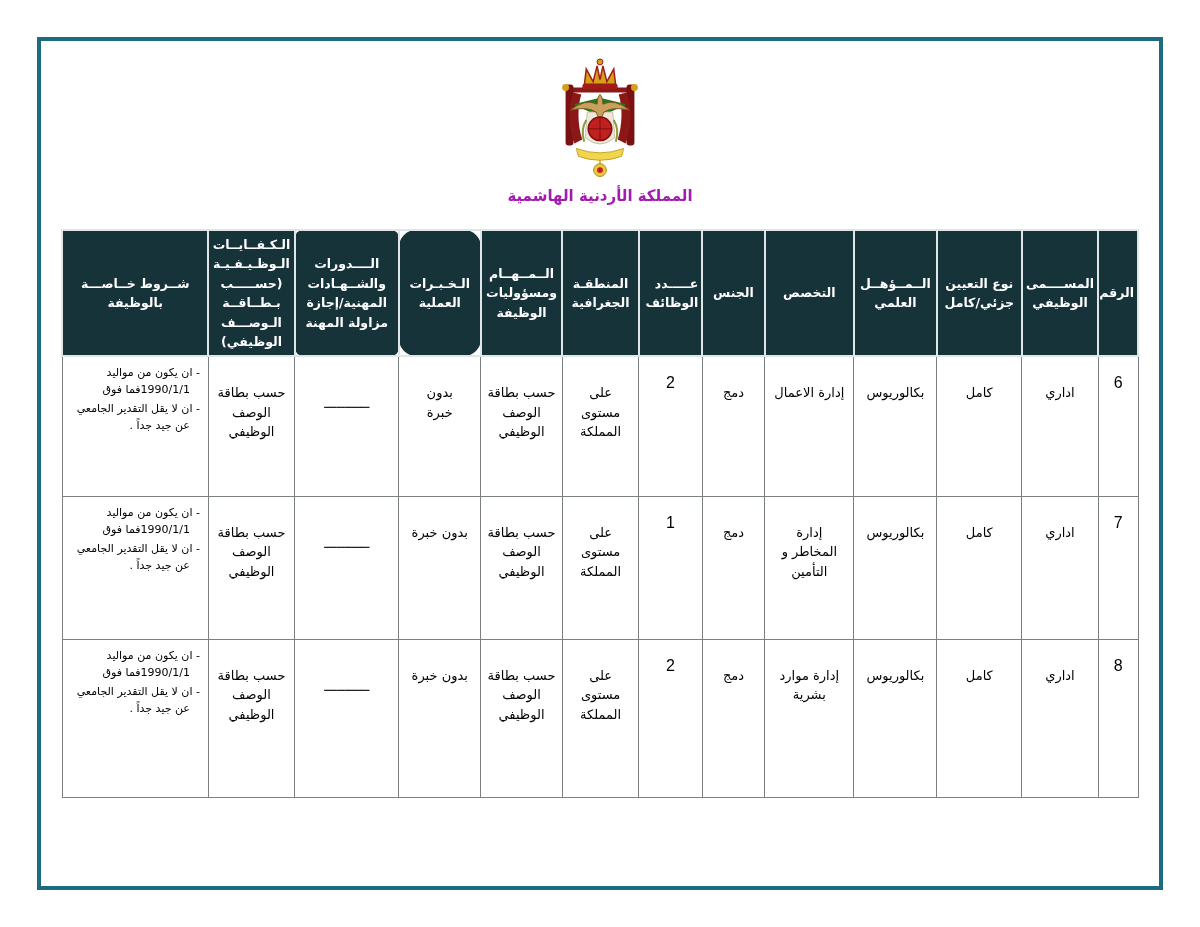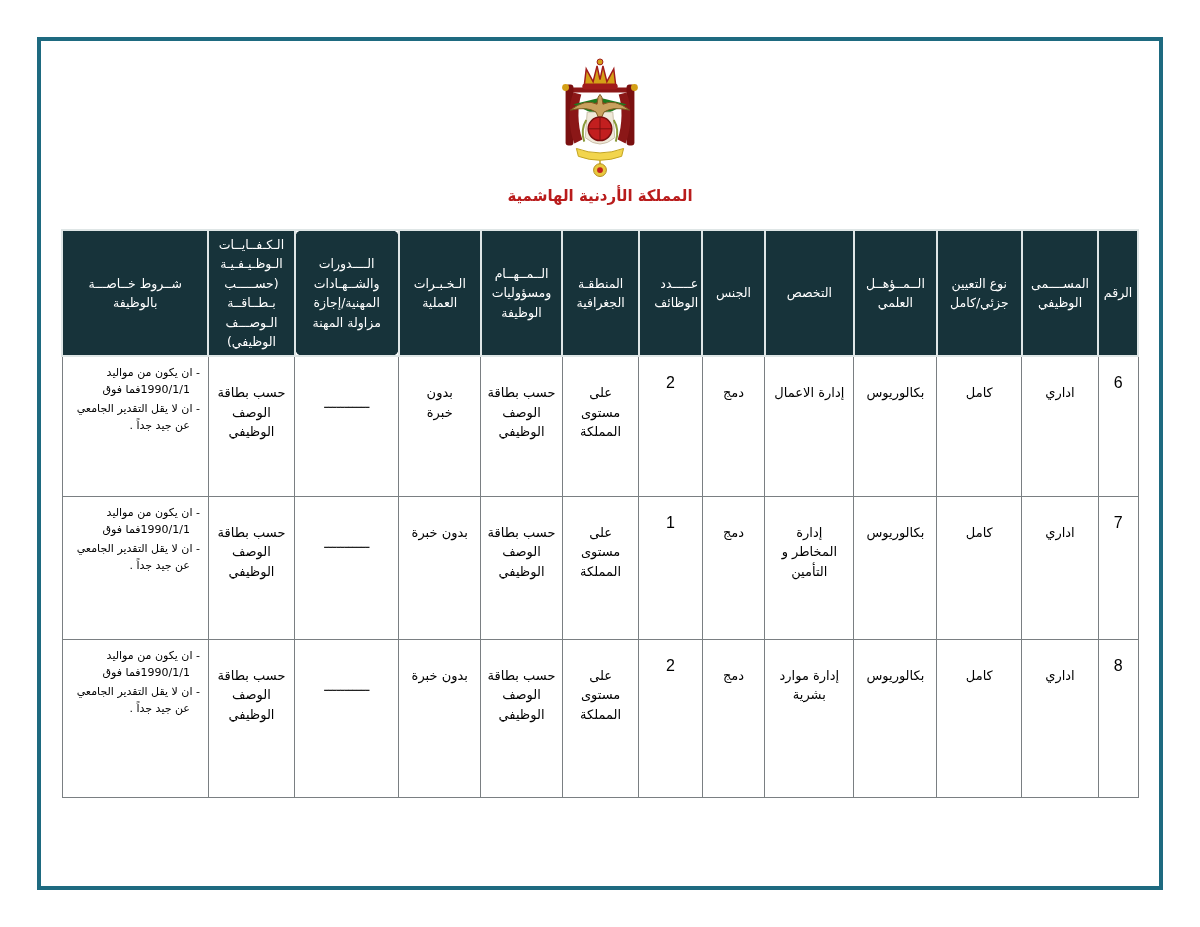--- a/index.html
+++ b/index.html
@@ -21,36 +21,36 @@
     width:1126px;height:853px;
     border:4px solid var(--border-teal);
     background:#ffffff;
   }
   .emblem-wrap{
     margin-top:14px;display:flex;justify-content:center;
   }
   .calligraphy{
     margin-top:8px;text-align:center;
     font-family:"DejaVu Serif","DejaVu Sans",serif;
-    font-weight:bold;font-size:15px;color:#b91c1c;
+    font-weight:bold;font-size:15px;color:#a21caf;
     letter-spacing:-1px;
     transform:scaleY(1.05);
   }
   .table-wrap{
     margin:24px 20px 0 20px;
   }
   table{
     width:100%;border-collapse:collapse;table-layout:fixed;
     direction:rtl;
     border:1px solid var(--grid-dark);
   }
   thead tr{height:125px;}
   thead th{
     background:var(--header-bg);color:var(--header-fg);
-    font-size:12.5px;font-weight:normal;line-height:1.55;
+    font-size:12.5px;font-weight:bold;line-height:1.55;
     vertical-align:middle;text-align:center;
     padding:4px 3px;
     border:2px solid var(--header-sep);
     white-space:pre-line;
   }
   tbody tr:nth-child(1){height:140px;}
   tbody tr:nth-child(2){height:143px;}
   tbody tr:nth-child(3){height:158px;}
   tbody td{
     border:1px solid var(--grid);
@@ -137,21 +137,21 @@
           <tr>
             <th style="width: 3.7%;">الرقم</th>
             <th style="width: 7.1%;">المســــمى الوظيفي</th>
             <th style="width: 7.9%;">نوع التعيين جزئي/كامل</th>
             <th style="width: 7.7%;">الــمــؤهــل العلمي</th>
             <th style="width: 8.3%;">التخصص</th>
             <th style="width: 5.8%;">الجنس</th>
             <th style="width: 5.9%; padding-left: 41px;">عـــــدد الوظائف</th>
             <th style="width: 7.1%;">المنطقـة الجغرافية</th>
             <th style="width: 7.6%;">الــمــهــام ومسؤوليات الوظيفة</th>
-            <th style="width: 7.6%;">الـخـبـرات العملية</th>
+            <th style="width: 7.6%; border-radius: 17px;">الـخـبـرات العملية</th>
             <th style="width: 9.7%; border-radius: 8px;">الــــدورات والشــهـادات المهنية/إجازة مزاولة المهنة</th>
             <th style="width: 8%;">الـكـفــايــات الـوظـيـفـيـة (حســـــب بـطــاقــة الـوصـــف الوظيفي)</th>
             <th style="width: 13.6%;">شــروط خــاصـــة بالوظيفة</th>
           </tr>
         </thead>
       <tbody>
           <tr>
             <td class="num">6</td>
             <td>اداري</td>
             <td>كامل</td>

